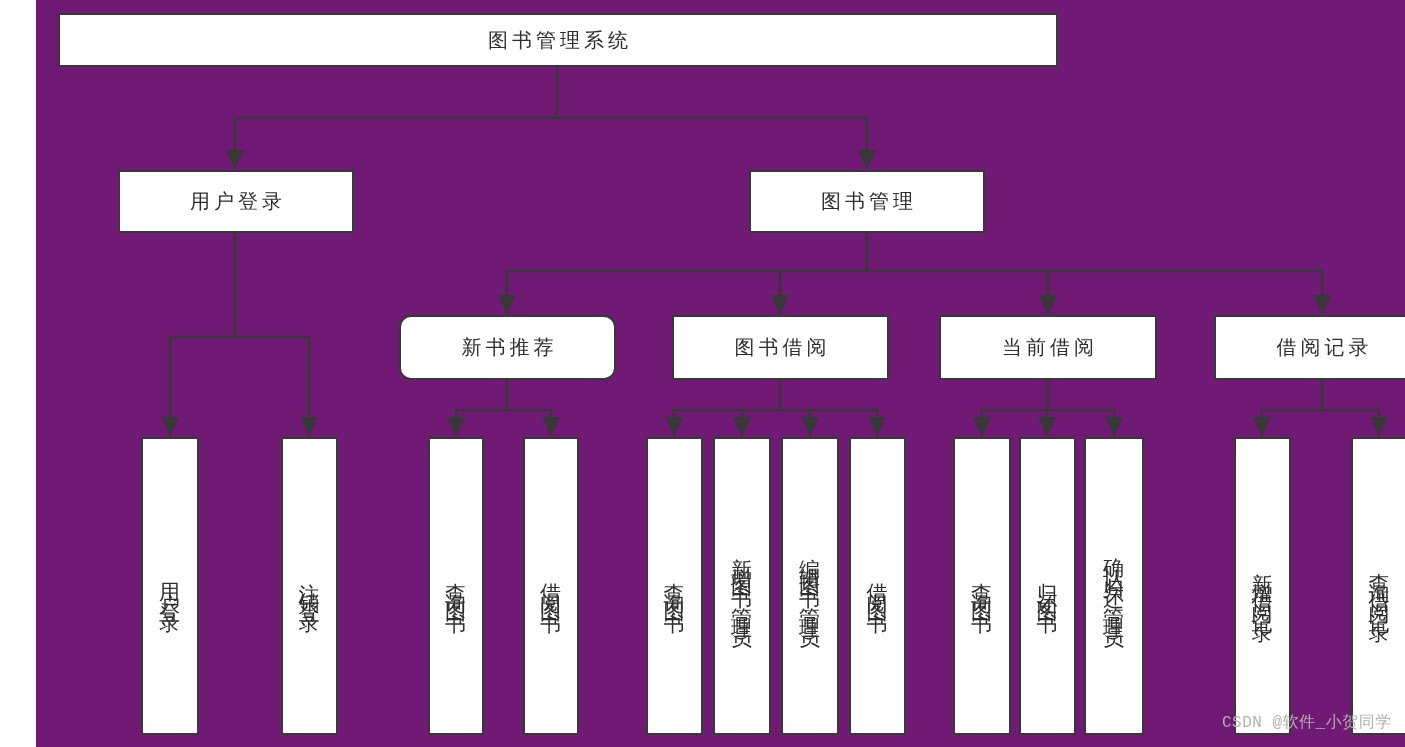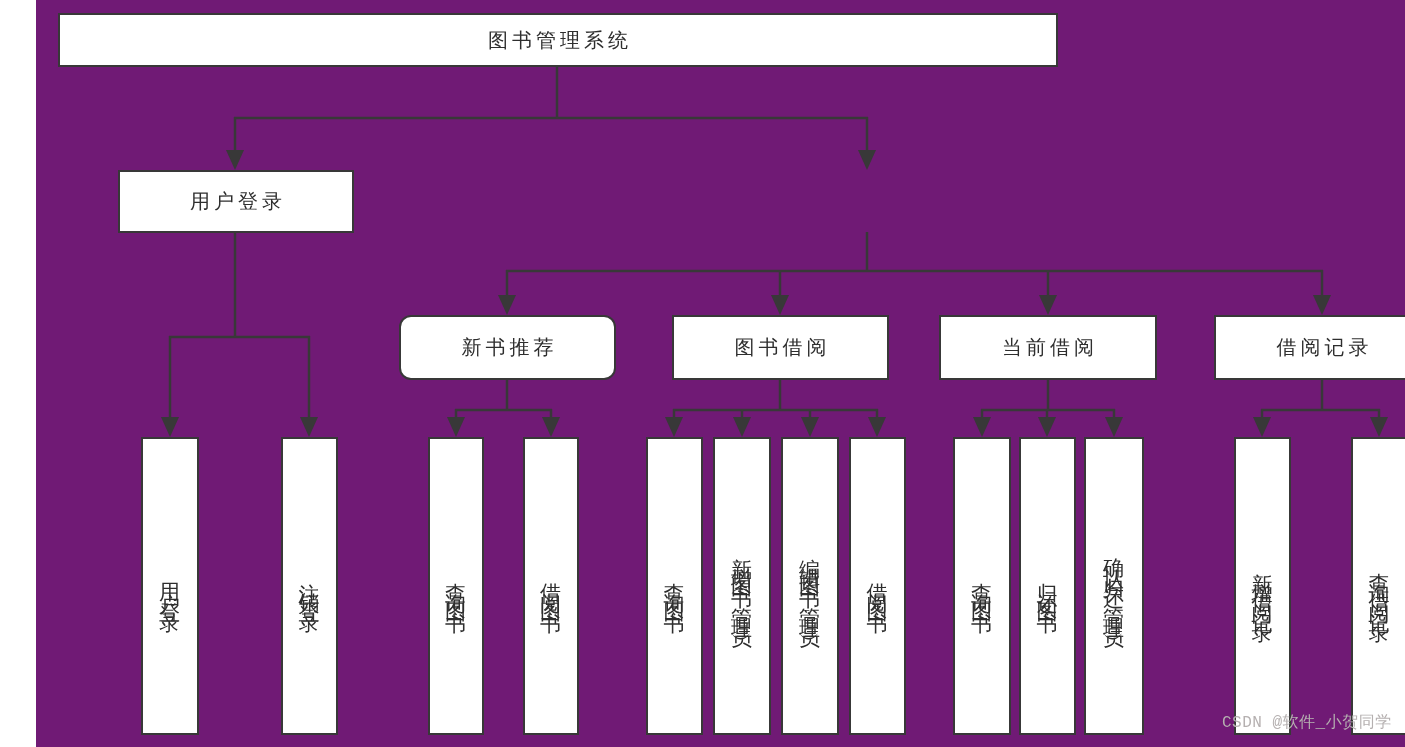--- a/index.html
+++ b/index.html
@@ -117,20 +117,21 @@
       <use href="#ah" x="1011" y="437"></use>
       <use href="#ah" x="1078" y="437"></use>
       <use href="#ah" x="1226" y="437"></use>
       <use href="#ah" x="1343" y="437"></use>
     </g>
   </svg>
 
   <div class="hbox" style="left:22px; top:13px; width:1000px; height:54px;">图书管理系统</div>
 
   <div class="hbox" style="left:82px; top:170px; width:236px; height:63px;">用户登录</div>
+  <div class="hbox" style="left:713px; top:170px; width:236px; height:63px;">图书管理</div>
 
   <div class="hbox" style="left:363px; top:315px; width:217px; height:65px;border-radius:12px;">新书推荐</div>
   <div class="hbox" style="left:636px; top:315px; width:217px; height:65px;text-align:right;">图书借阅</div>
   <div class="hbox" style="left:903px; top:315px; width:218px; height:65px;">当前借阅</div>
   <div class="hbox" style="left:1178px; top:315px; width:217px; height:65px;">借阅记录</div>
 
   <div class="vbox" style="left:105px; top:437px; width:58px; height:298px;">
     <span class="vtext">用户登录</span>
   </div>
   <div class="vbox" style="left:245px; top:437px; width:57px; height:298px;">

